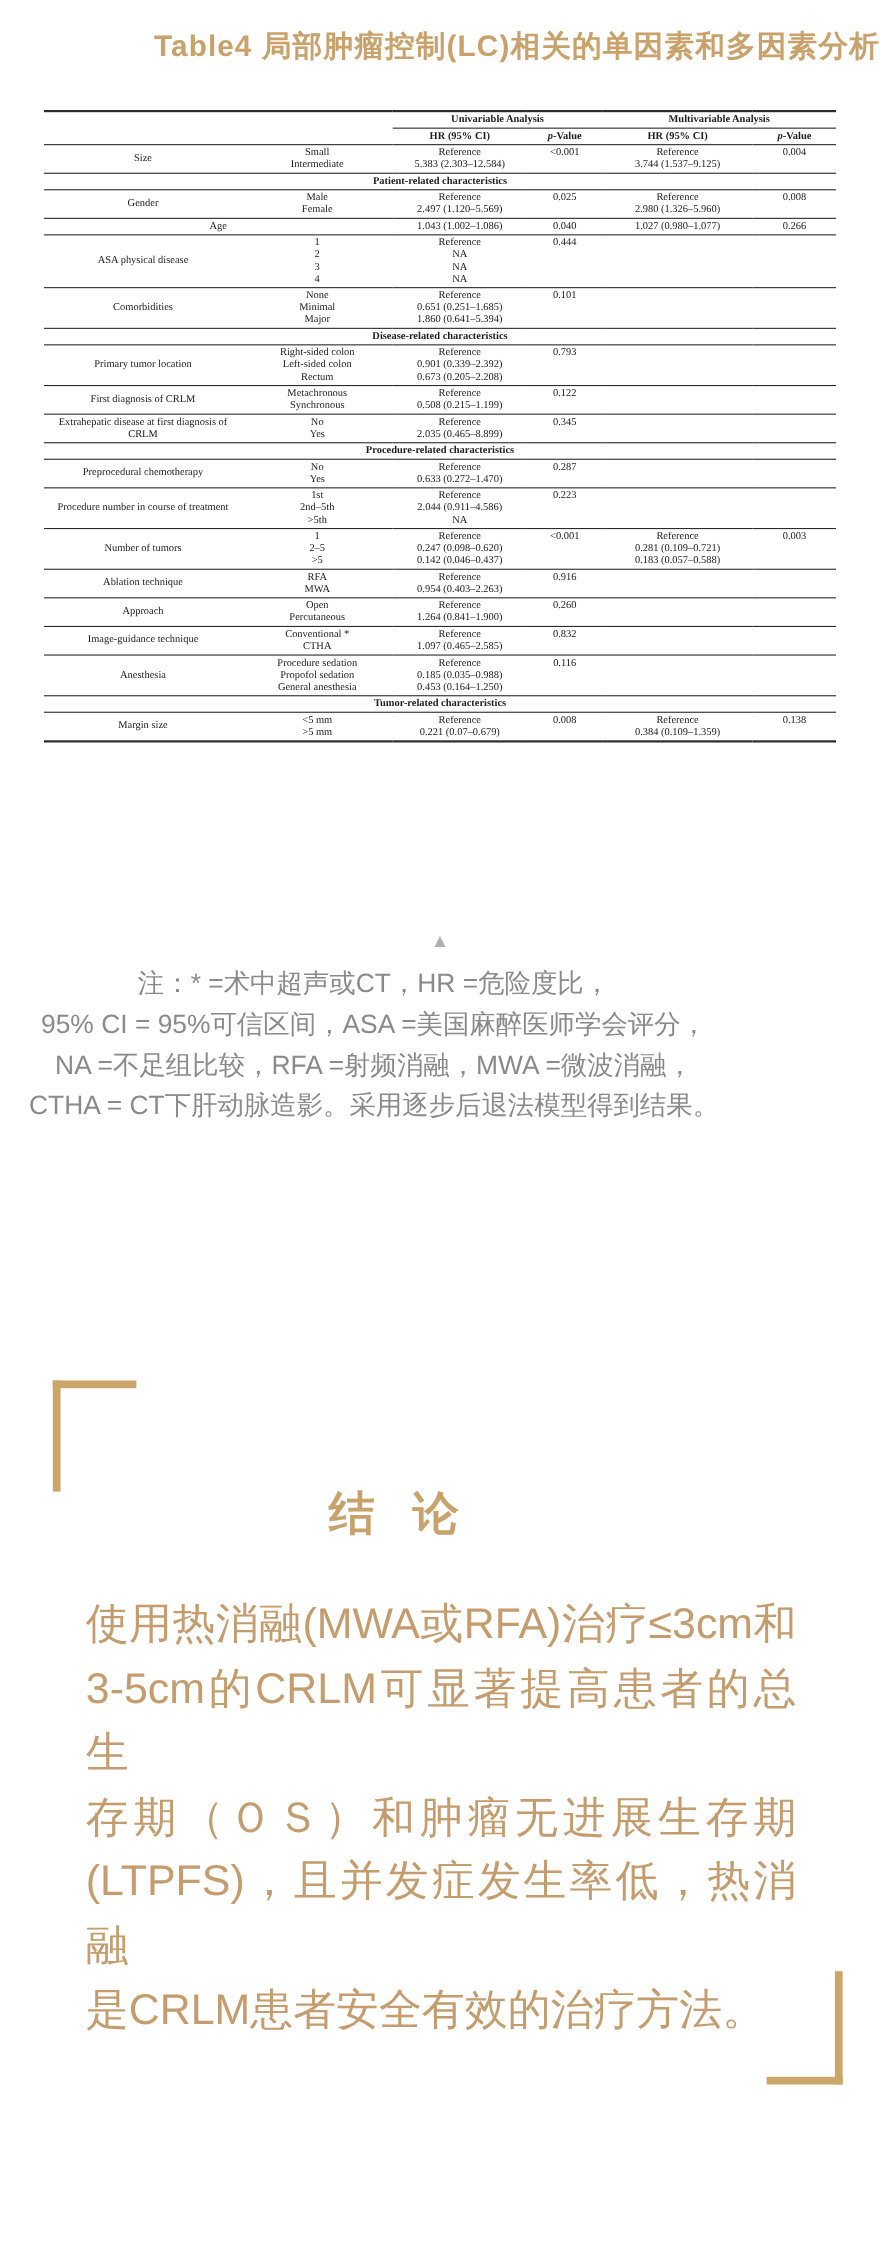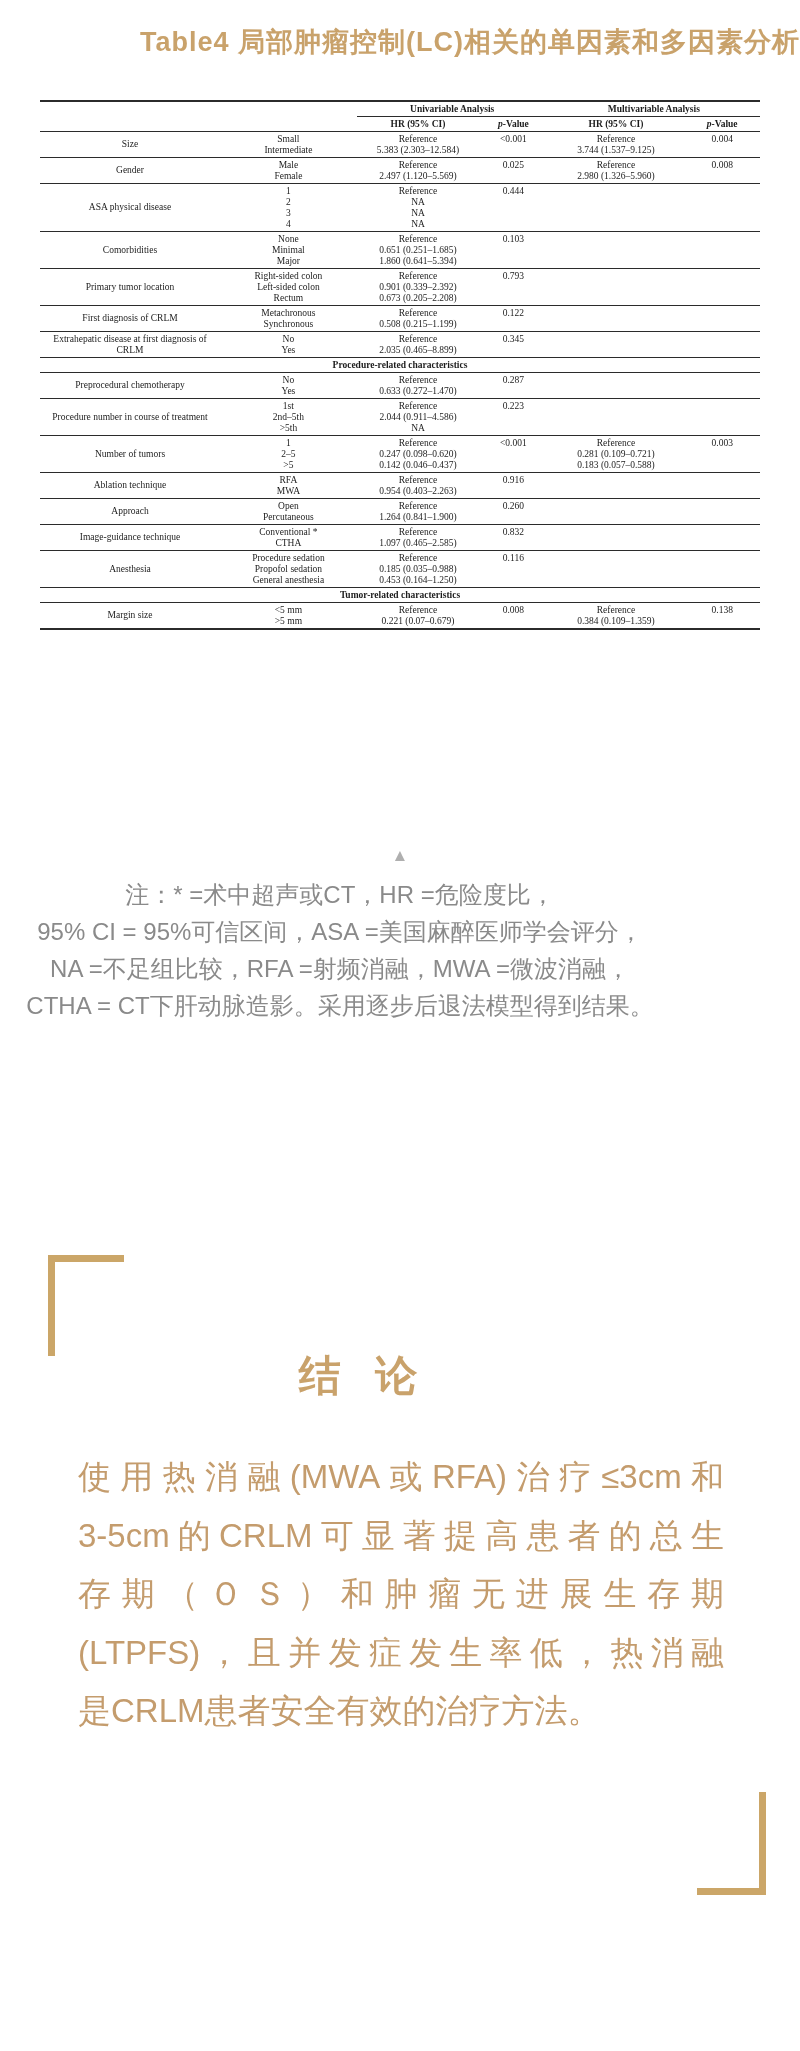--- a/index.html
+++ b/index.html
@@ -85,21 +85,21 @@
     font-size: 42px;
     font-weight: bold;
     letter-spacing: 12px;
     text-indent: 12px;
     color: #C9A26B;
     font-family: "Liberation Serif", serif;
   }
   .conclusion-para {
     position: absolute;
     top: 1448px; left: 78px; width: 646px;
-    font-size: 33px;
+    font-size: 39px;
     line-height: 58.5px;
     color: #C49C6D;
   }
   .conclusion-para .cline { text-align: justify; text-align-last: justify; }
   .conclusion-para .cline:last-child { text-align-last: left; }
 </style>
 </head>
 <body>
 
 <div id="page">
@@ -142,36 +142,50 @@
               <div>Reference</div>
               <div>5.383 (2.303–12.584)</div>
             </td>
             <td class="c-p">&lt;0.001</td>
             <td class="c-hr">
               <div>Reference</div>
               <div>3.744 (1.537–9.125)</div>
             </td>
             <td class="c-p">0.004</td>
           </tr>
+          <tr class="section-row">
+            <td colspan="6">Patient-related characteristics</td>
+          </tr>
           <tr class="data-row">
             <td class="c-var">Gender</td>
             <td class="c-lvl">
               <div>Male</div>
               <div>Female</div>
             </td>
             <td class="c-hr">
               <div>Reference</div>
               <div>2.497 (1.120–5.569)</div>
             </td>
             <td class="c-p">0.025</td>
             <td class="c-hr">
               <div>Reference</div>
               <div>2.980 (1.326–5.960)</div>
             </td>
             <td class="c-p">0.008</td>
+          </tr>
+          <tr class="data-row">
+            <td class="c-var" colspan="2">Age</td>
+            <td class="c-hr">
+              <div>1.043 (1.002–1.086)</div>
+            </td>
+            <td class="c-p">0.040</td>
+            <td class="c-hr">
+              <div>1.027 (0.980–1.077)</div>
+            </td>
+            <td class="c-p">0.266</td>
           </tr>
           <tr class="data-row">
             <td class="c-var">ASA physical disease</td>
             <td class="c-lvl">
               <div>1</div>
               <div>2</div>
               <div>3</div>
               <div>4</div>
             </td>
             <td class="c-hr">
@@ -189,23 +203,26 @@
             <td class="c-lvl">
               <div>None</div>
               <div>Minimal</div>
               <div>Major</div>
             </td>
             <td class="c-hr">
               <div>Reference</div>
               <div>0.651 (0.251–1.685)</div>
               <div>1.860 (0.641–5.394)</div>
             </td>
-            <td class="c-p">0.103</td>
-            <td class="c-hr"></td>
-            <td class="c-p"></td>
+            <td class="c-p">0.101</td>
+            <td class="c-hr"></td>
+            <td class="c-p"></td>
+          </tr>
+          <tr class="section-row">
+            <td colspan="6">Disease-related characteristics</td>
           </tr>
           <tr class="data-row">
             <td class="c-var">Primary tumor location</td>
             <td class="c-lvl">
               <div>Right-sided colon</div>
               <div>Left-sided colon</div>
               <div>Rectum</div>
             </td>
             <td class="c-hr">
               <div>Reference</div>

